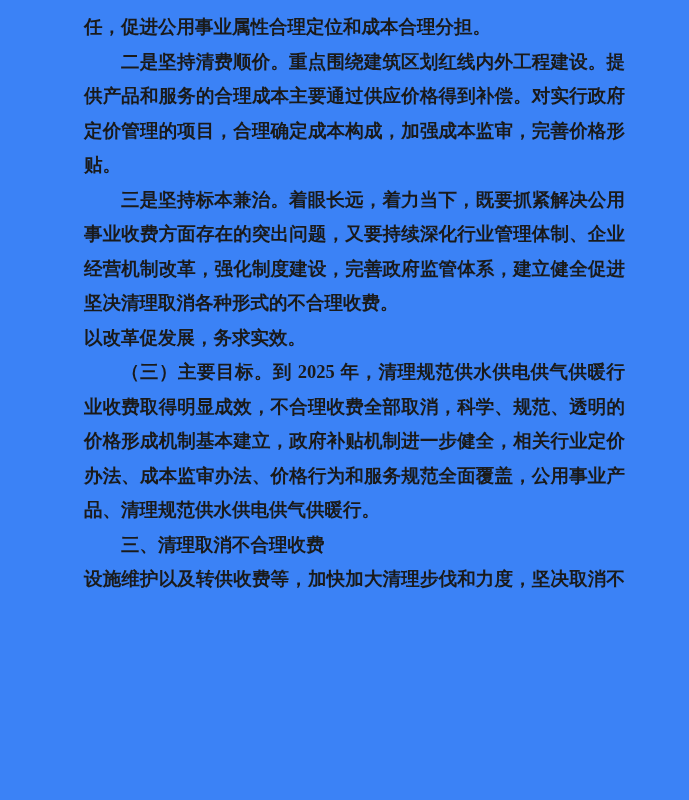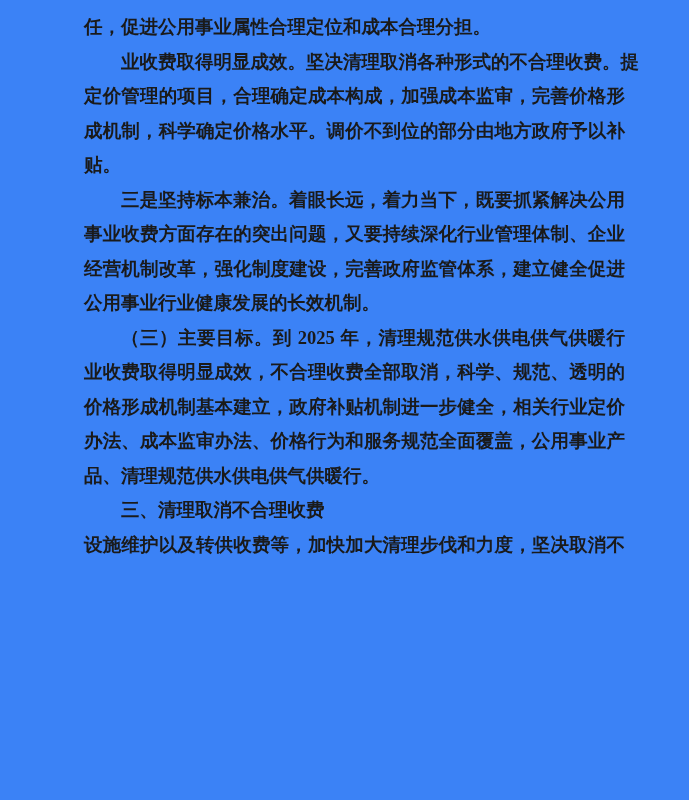--- a/index.html
+++ b/index.html
@@ -41,28 +41,29 @@
     font-family: Liberation Serif, serif;
     font-weight: 700;
   }
 </style>
 </head>
 <body>
 
 <div class="page" style="background: #3b82f6; color: rgb(26, 26, 26);">
   <div class="text-column">
       <div class="line">任，促进公用事业属性合理定位和成本合理分担。</div>
-      <div class="line fill indent">业收费取得明显成效。坚决清理取消各种形式的不合理收费。提</div>
+      <div class="line fill indent">二是坚持清费顺价。重点围绕建筑区划红线内外工程建设。提</div>
+      <div class="line fill">供产品和服务的合理成本主要通过供应价格得到补偿。对实行政府</div>
       <div class="line fill">定价管理的项目，合理确定成本构成，加强成本监审，完善价格形</div>
-      <div class="line fill">成机制，科学确定价格水平。调价不到位的部分由地方政府予以补</div>
       <div class="line">贴。</div>
       <div class="line fill indent">三是坚持标本兼治。着眼长远，着力当下，既要抓紧解决公用</div>
       <div class="line fill">事业收费方面存在的突出问题，又要持续深化行业管理体制、企业</div>
       <div class="line fill">经营机制改革，强化制度建设，完善政府监管体系，建立健全促进</div>
-      <div class="line">公用事业行业健康发展的长效机制。</div>
+      <div class="line">坚决清理取消各种形式的不合理收费。</div>
+      <div class="line">以改革促发展，务求实效。</div>
       <div class="line fill indent">（三）主要目标。到 <span class="num">2025</span> 年，清理规范供水供电供气供暖行</div>
       <div class="line fill">业收费取得明显成效，不合理收费全部取消，科学、规范、透明的</div>
       <div class="line fill">价格形成机制基本建立，政府补贴机制进一步健全，相关行业定价</div>
       <div class="line fill">办法、成本监审办法、价格行为和服务规范全面覆盖，公用事业产</div>
       <div class="line">品、清理规范供水供电供气供暖行。</div>
       <div class="line indent">三、清理取消不合理收费</div>
       <div class="line fill">设施维护以及转供收费等，加快加大清理步伐和力度，坚决取消不</div>
     </div>
 </div>
 

